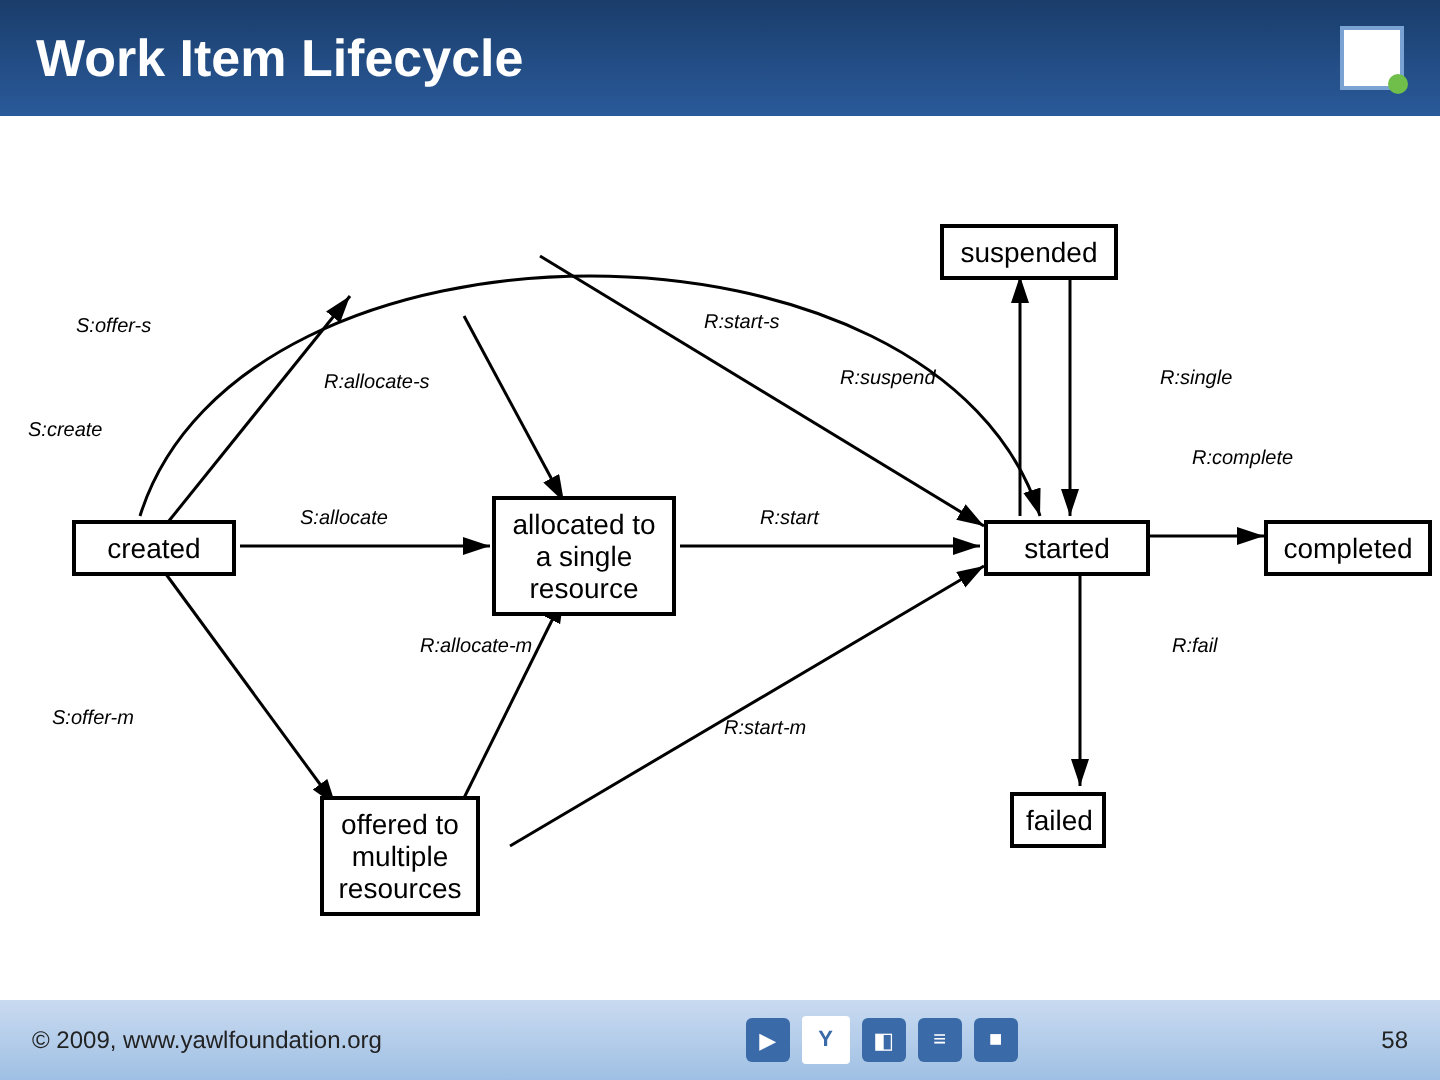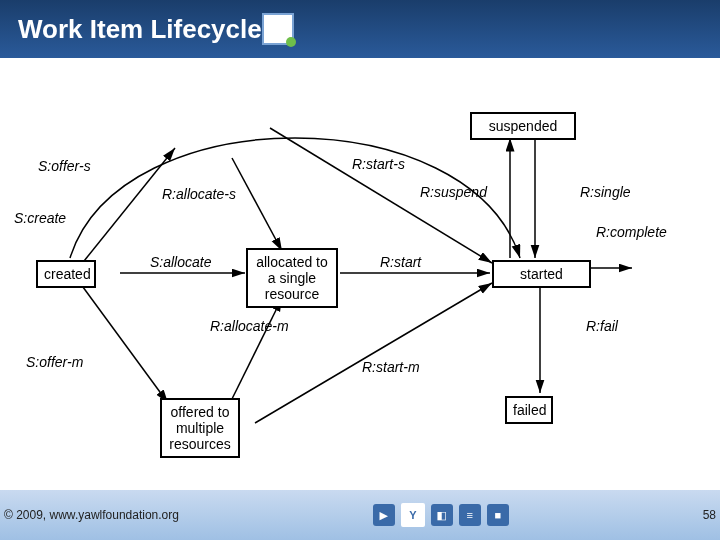--- a/index.html
+++ b/index.html
@@ -1,24 +1,24 @@
 <!DOCTYPE html>
 <html><head>
 <meta charset="utf-8">
 <style>
   html,body{margin:0;padding:0;width:720px;height:540px;font-family:Arial,Helvetica,sans-serif;background:#fff;overflow:hidden}
-  .header{background:linear-gradient(#1a3d6b,#2a5a9a);height:58px;display:flex;align-items:center;justify-content:flex-start;padding:0 18px}
+  .header{background:linear-gradient(#1a3d6b,#2a5a9a);height:58px;display:flex;align-items:center;justify-content:space-between;padding:0 18px}
   .title{color:#fff;font-size:26px;font-weight:bold}
   .hdr-logo{width:28px;height:28px;background:#fff;border:2px solid #7aa3d4;position:relative}
   .hdr-logo::after{content:"";position:absolute;right:-4px;bottom:-4px;width:10px;height:10px;background:#6fbf4a;border-radius:50%}
   .stage{position:relative;width:720px;height:440px}
   .node{position:absolute;border:2px solid #000;background:#fff;text-align:center;font-size:14px;line-height:1.15;padding:4px 6px;box-sizing:border-box}
-  .lbl{position:absolute;font-size:14px;font-style:italic;white-space:nowrap}
+  .lbl{position:absolute;font-size:10px;font-style:italic;white-space:nowrap}
   svg.edges{position:absolute;left:0;top:0;width:720px;height:440px}
-  .footer{position:absolute;left:0;bottom:0;width:720px;height:50px;background:linear-gradient(#c9daf0,#9fc0e4);display:flex;align-items:center;justify-content:space-between;padding:0 4px;box-sizing:border-box;font-size:12px;color:#222}
+  .footer{position:absolute;left:0;bottom:0;width:720px;height:40px;background:linear-gradient(#c9daf0,#9fc0e4);display:flex;align-items:center;justify-content:space-between;padding:0 16px;box-sizing:border-box;font-size:12px;color:#222}
   .ficons{display:flex;gap:6px;align-items:center}
   .ficon{width:22px;height:22px;background:#3a6aa8;border-radius:3px;display:flex;align-items:center;justify-content:center;color:#fff;font-size:11px}
   .ylogo{width:24px;height:24px;background:#fff;border-radius:2px;display:flex;align-items:center;justify-content:center;color:#3a6aa8;font-weight:bold;font-size:11px}
 </style>
 </head>
 <body>
 
 <div class="header">
   <div class="title">Work Item Lifecycle</div>
   <div class="hdr-logo"></div>
@@ -52,26 +52,27 @@
     <line x1="510" y1="200" x2="510" y2="80" stroke="#000" stroke-width="1.5" marker-end="url(#ah)"></line>
     <line x1="535" y1="80" x2="535" y2="200" stroke="#000" stroke-width="1.5" marker-end="url(#ah)"></line>
 
     <line x1="570" y1="210" x2="632" y2="210" stroke="#000" stroke-width="1.5" marker-end="url(#ah)"></line>
 
     <line x1="540" y1="230" x2="540" y2="335" stroke="#000" stroke-width="1.5" marker-end="url(#ah)"></line>
 
     <path d="M70,200 C120,40 470,40 520,200" fill="none" stroke="#000" stroke-width="1.5" marker-end="url(#ah)"></path>
   </svg>
 
-  <div class="node" style="left:470px;top:54px;width:106px"><span>suspended</span></div>
-  <div class="node" style="left:36px;top:202px;width:60px"><span>created</span></div>
+  <div class="node" style="left:470px;top:54px;width:89px"><span>suspended</span></div>
+  <div class="node" style="left:36px;top:202px;width:82px"><span>created</span></div>
   <div class="node" style="left:246px;top:190px;width:92px"><span>allocated
 to a single
 resource</span></div>
-  <div class="node" style="left:492px;top:202px;width:99px"><span>started</span></div>
+  <div class="node" style="left:492px;top:202px;width:83px"><span>started</span></div>
+  <div class="node" style="left:632px;top:202px;width:84px"><span>completed</span></div>
   <div class="node" style="left:160px;top:340px;width:80px"><span>offered to
 multiple
 resources</span></div>
   <div class="node" style="left:505px;top:338px;width:48px"><span>failed</span></div>
 
   <div class="lbl" style="left:38px;top:100px">S:offer-s</div>
   <div class="lbl" style="left:352px;top:98px">R:start-s</div>
   <div class="lbl" style="left:162px;top:128px">R:allocate-s</div>
   <div class="lbl" style="left:420px;top:126px">R:suspend</div>
   <div class="lbl" style="left:580px;top:126px">R:single</div>

